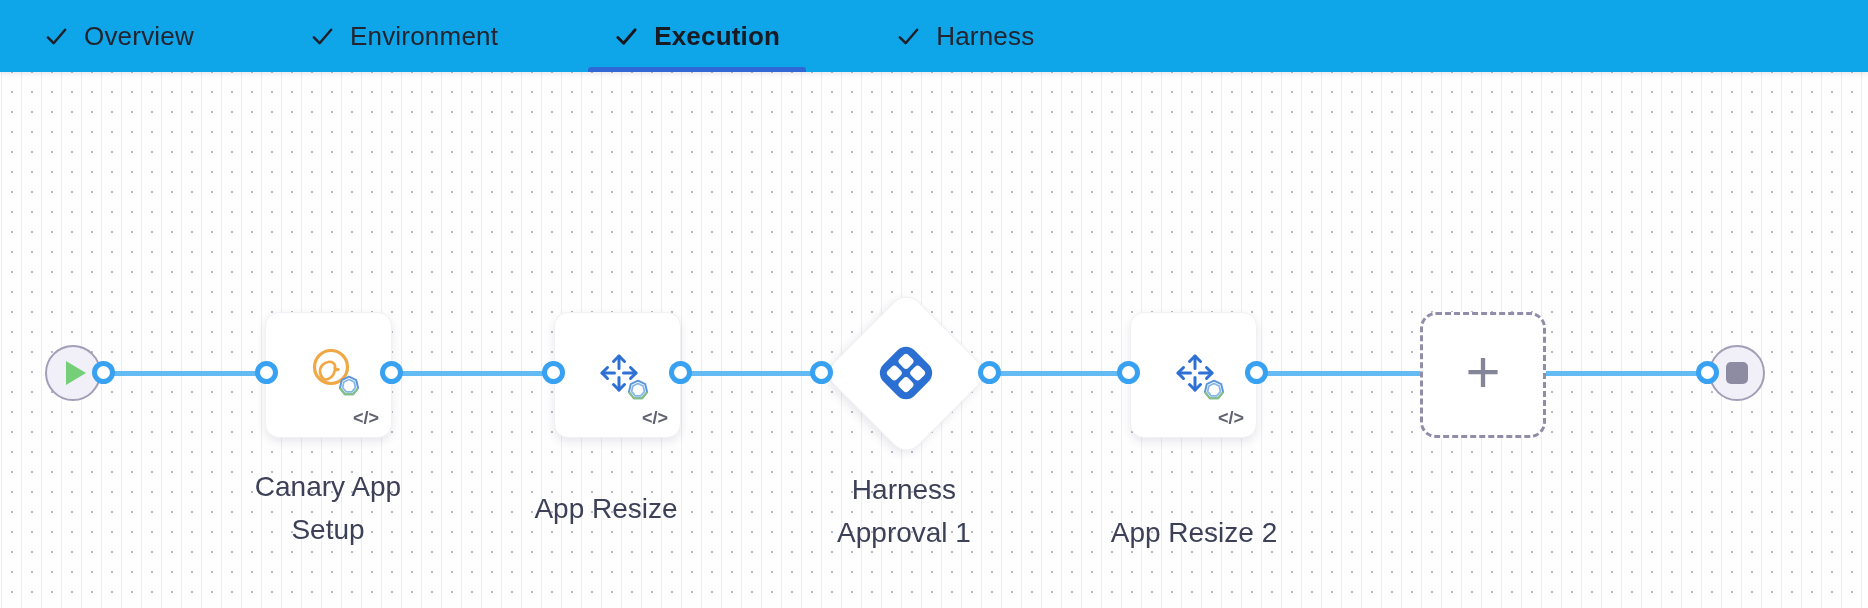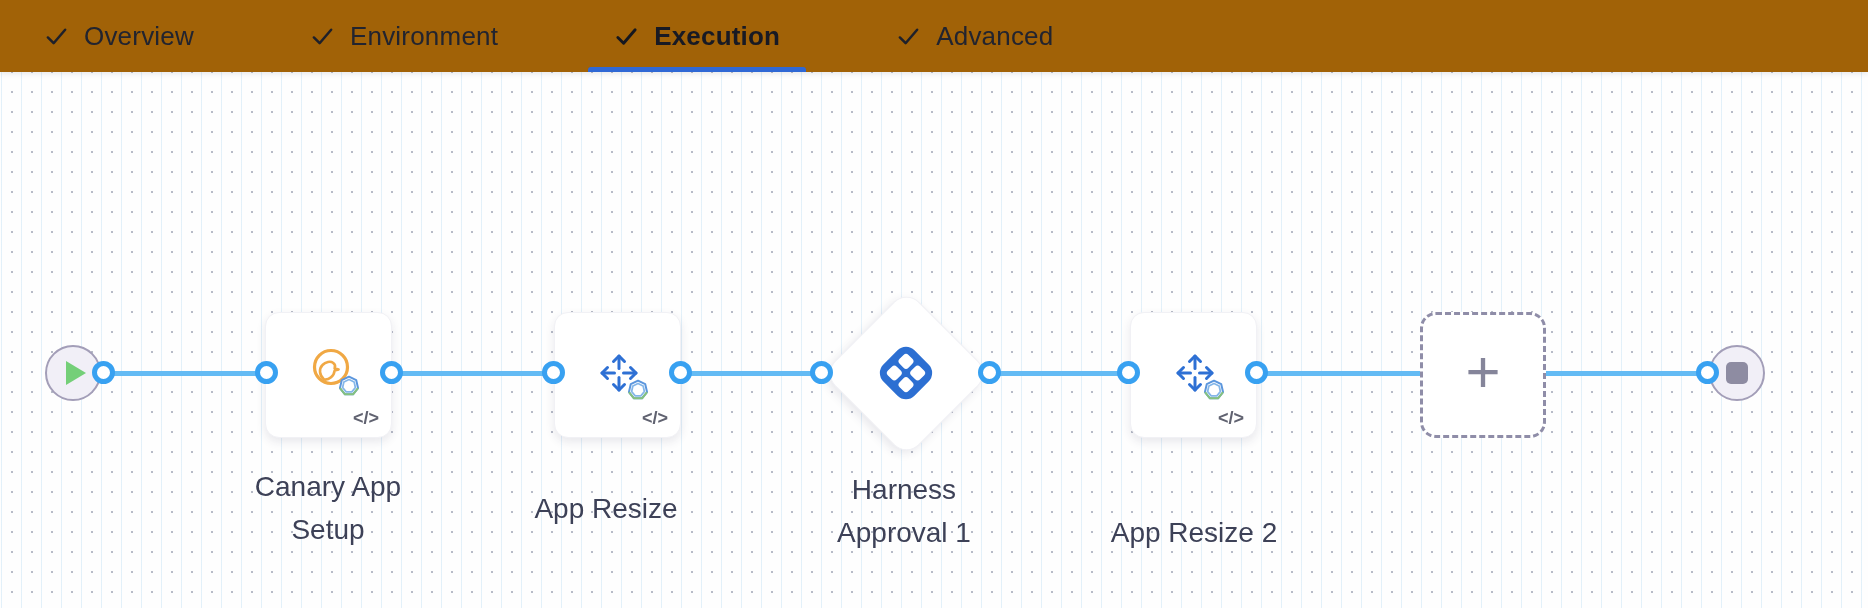--- a/index.html
+++ b/index.html
@@ -4,21 +4,21 @@
 <style>
   * { box-sizing: border-box; margin: 0; padding: 0; }
   html, body {
     width: 1868px; height: 608px; overflow: hidden;
     font-family: "Liberation Sans", "DejaVu Sans", sans-serif;
     background: #fff;
   }
   
   .tabbar {
     position: relative; z-index: 10;
-    height: 72px; background: #a16207;
+    height: 72px; background: #0ea5e9;
     display: flex; align-items: center;
     padding-left: 18px; gap: 64px;
     box-shadow: 0 2px 5px rgba(40,45,70,0.10);
   }
   .tab {
     position: relative; height: 72px;
     display: flex; align-items: center; gap: 15px;
     padding: 0 26px; cursor: pointer;
   }
   .tab-label { font-size: 26px; color: #22242f; letter-spacing: .2px; }
@@ -118,21 +118,21 @@
     <svg class="check-icon" viewBox="0 0 26 26">
         <path d="M4 14 L10 20 L22 6" fill="none" stroke="#15171f" stroke-width="3" stroke-linecap="round" stroke-linejoin="round"></path>
       </svg>
     <span class="tab-label">Execution</span>
     <span class="underline"></span>
   </div>
   <div class="tab">
     <svg class="check-icon" viewBox="0 0 26 26">
         <path d="M4 14 L10 20 L22 6" fill="none" stroke="#1e202a" stroke-width="2.6" stroke-linecap="round" stroke-linejoin="round"></path>
       </svg>
-    <span class="tab-label">Advanced</span>
+    <span class="tab-label">Harness</span>
   </div>
 </div>
 
 <div class="canvas">
 
   <div class="flow-line" style="left:104px;  width:163px;"></div>
   <div class="flow-line" style="left:392px;  width:162px;"></div>
   <div class="flow-line" style="left:681px;  width:141px;"></div>
   <div class="flow-line" style="left:990px;  width:139px;"></div>
   <div class="flow-line" style="left:1257px; width:451px;"></div>

